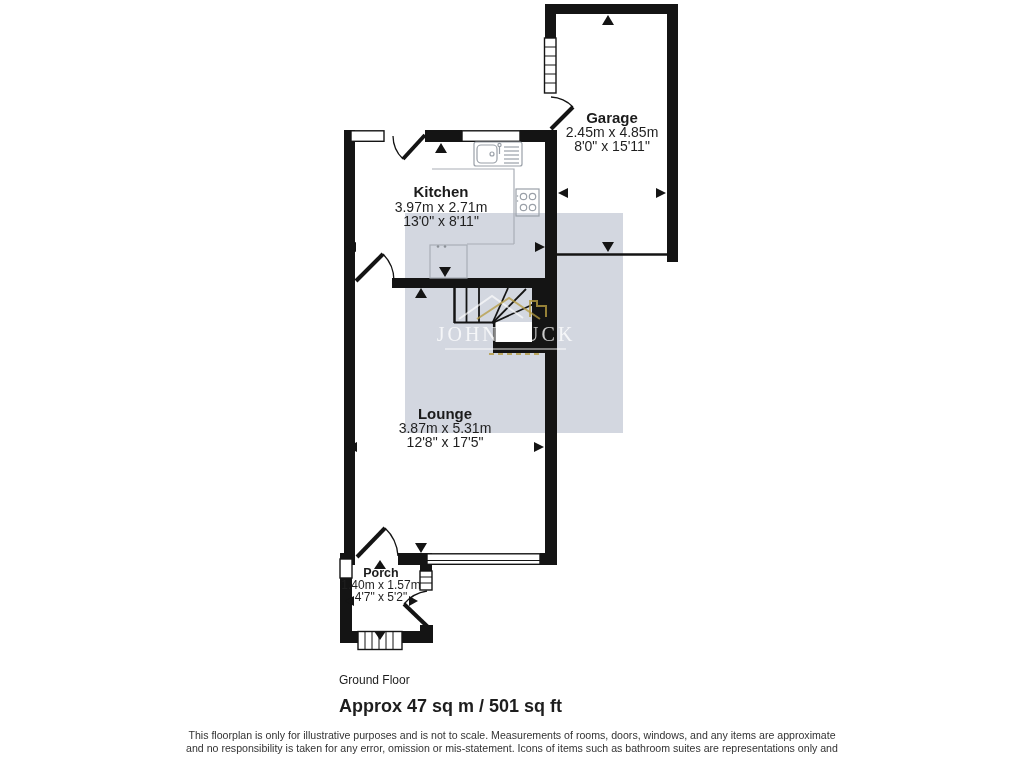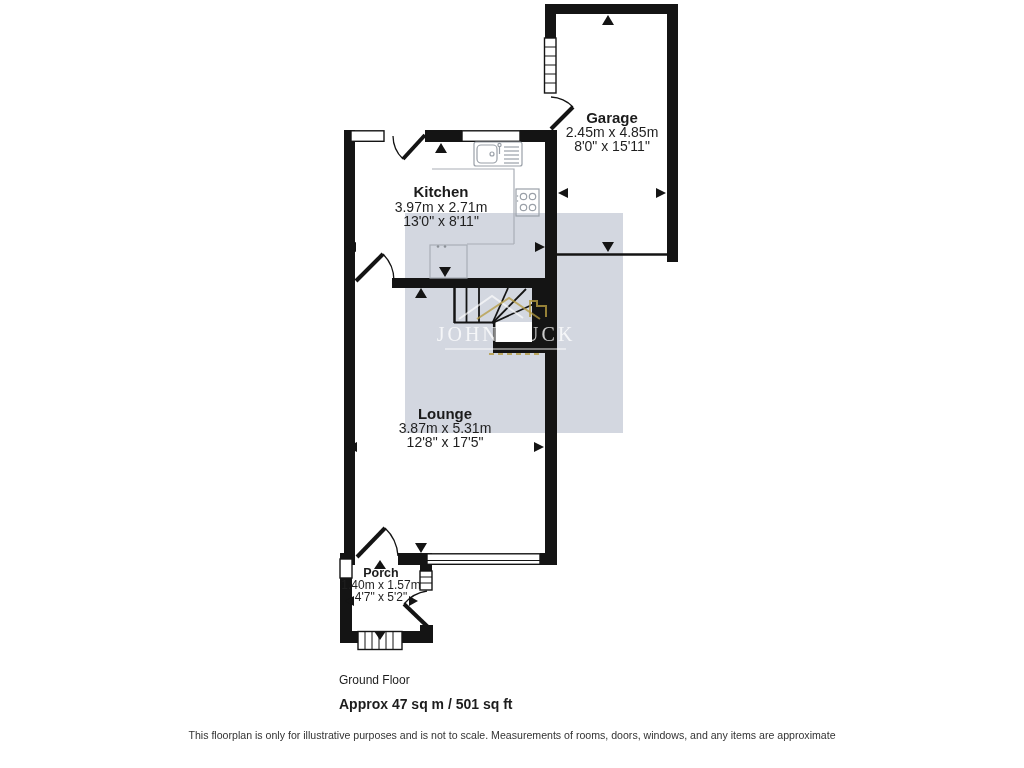--- a/index.html
+++ b/index.html
@@ -5,21 +5,21 @@
   html,body{margin:0;padding:0;background:#fff;}
   .canvas{position:relative;width:1024px;height:768px;background:#ffffff;overflow:hidden;
           font-family:"Liberation Sans", sans-serif;border-radius:30px;}
   svg{position:absolute;left:0;top:0;}
   .room-name{font-family:"Liberation Sans",sans-serif;font-weight:bold;font-size:15px;fill:#1b1b1b;}
   .room-dim{font-family:"Liberation Sans",sans-serif;font-size:14px;fill:#1f1f1f;}
   .room-name-sm{font-family:"Liberation Sans",sans-serif;font-weight:bold;font-size:12.5px;fill:#1b1b1b;}
   .room-dim-sm{font-family:"Liberation Sans",sans-serif;font-size:12px;fill:#1f1f1f;}
   .wm-text{font-family:"Liberation Serif",serif;font-size:20px;letter-spacing:3px;fill:rgba(255,255,255,0.78);}
   .floor-title{position:absolute;left:339px;top:673px;font-size:12px;color:#1d1d1d;}
-  .floor-area{position:absolute;left:339px;top:696px;font-size:14px;font-weight:bold;color:#1d1d1d;}
+  .floor-area{position:absolute;left:339px;top:696px;font-size:18px;font-weight:bold;color:#1d1d1d;}
   .disclaimer{position:absolute;left:0;width:1024px;text-align:center;font-size:10.6px;color:#333;}
   .d1{top:729px;} .d2{top:742px;} .d3{top:755px;}
 </style>
 </head>
 <body>
 
 <div class="canvas">
 <svg width="1024" height="768" viewBox="0 0 1024 768">
 
   <rect x="405" y="213" width="218" height="220" fill="#d3d7e0"></rect>
@@ -199,13 +199,14 @@
           <rect x="516" y="353" width="5" height="2"></rect>
       <rect x="525" y="353" width="5" height="2"></rect>
           <rect x="534" y="353" width="5" height="2"></rect>
     </g>
   </g>
 </svg>
 
   <div class="floor-title">Ground Floor</div>
   <div class="floor-area">Approx 47 sq m / 501 sq ft</div>
   <div class="disclaimer d1">This floorplan is only for illustrative purposes and is not to scale. Measurements of rooms, doors, windows, and any items are approximate</div>
+  <div class="disclaimer d2">and no responsibility is taken for any error, omission or mis-statement. Icons of items such as bathroom suites are representations only and</div>
 </div>
 
 </body></html>

